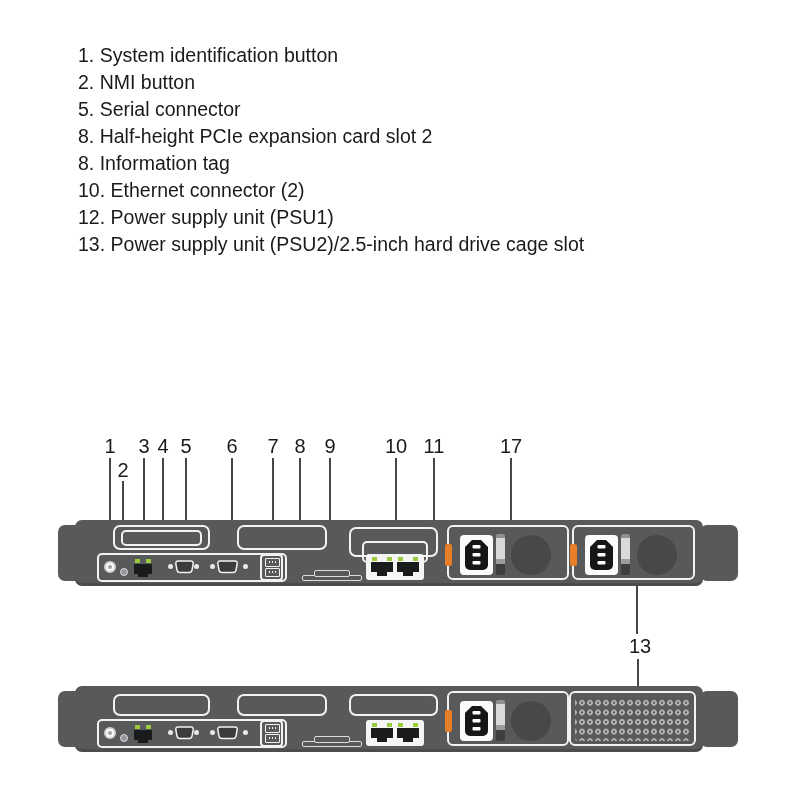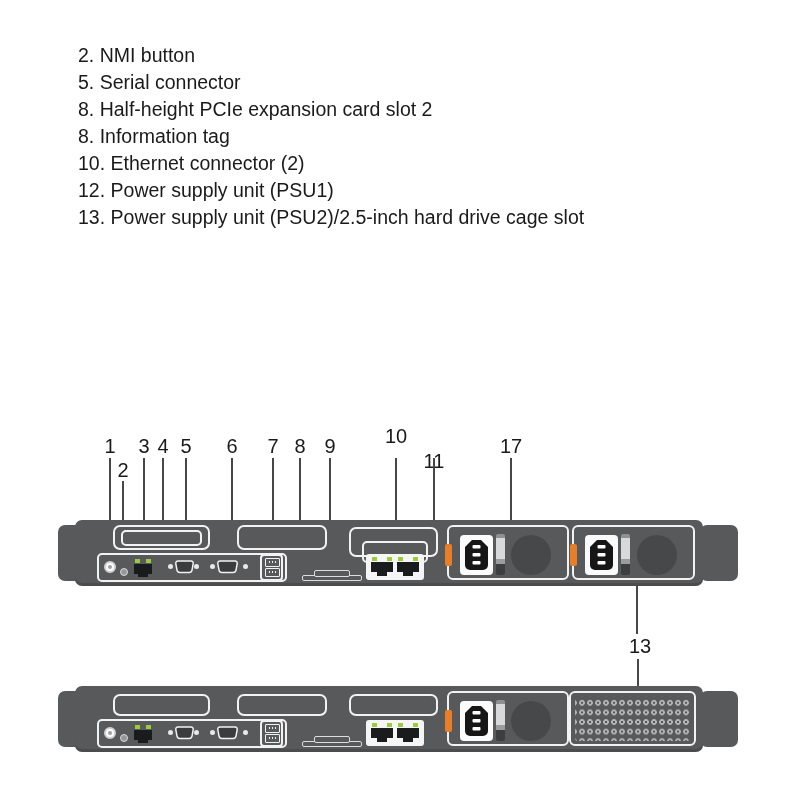--- a/index.html
+++ b/index.html
@@ -54,40 +54,41 @@
   .grille-holes{position:absolute;left:4px;right:4px;top:3px;bottom:3px;border-radius:3px;
     background-image:radial-gradient(circle,rgba(0,0,0,0) 1px,var(--ring,#b4b5b7) 1.3px 2.7px,rgba(0,0,0,0) 3px);
     background-size:8px 9.6px;background-position:3px 2px;}
 </style>
 </head>
 <body>
 
 <div id="stage">
 
   <div id="legend">
+    <div class="legend-line">1. System identification button</div>
     <div class="legend-line">2. NMI button</div>
     <div class="legend-line">5. Serial connector</div>
     <div class="legend-line">8. Half-height PCIe expansion card slot 2</div>
     <div class="legend-line">8. Information tag</div>
     <div class="legend-line">10. Ethernet connector (2)</div>
     <div class="legend-line">12. Power supply unit (PSU1)</div>
     <div class="legend-line">13. Power supply unit (PSU2)/2.5-inch hard drive cage slot</div>
   </div>
 
   <span class="cnum" style="left:110px;top:435px">1</span>
   <span class="cnum" style="left:123px;top:459px">2</span>
   <span class="cnum" style="left:144px;top:435px">3</span>
   <span class="cnum" style="left:163px;top:435px">4</span>
   <span class="cnum" style="left:186px;top:435px">5</span>
   <span class="cnum" style="left:232px;top:435px">6</span>
   <span class="cnum" style="left:273px;top:435px">7</span>
   <span class="cnum" style="left:300px;top:435px">8</span>
   <span class="cnum" style="left:330px;top:435px">9</span>
-  <span class="cnum" style="left:396px;top:425px">10</span>
-  <span class="cnum" style="left:434px;top:450px">11</span>
+  <span class="cnum" style="left:396px;top:435px">10</span>
+  <span class="cnum" style="left:434px;top:435px">11</span>
   <span class="cnum" style="left:511px;top:435px">17</span>
   <span class="cnum" style="left:640px;top:635px">13</span>
 
   <div class="cline" style="left:110px;top:458px;height:103px"></div>
   <div class="cline" style="left:123px;top:481px;height:86px"></div>
   <div class="cline" style="left:144px;top:458px;height:101px"></div>
   <div class="cline" style="left:163px;top:458px;height:80px"></div>
   <div class="cline" style="left:186px;top:458px;height:101px"></div>
   <div class="cline" style="left:232px;top:458px;height:101px"></div>
   <div class="cline" style="left:273px;top:458px;height:97px"></div>

